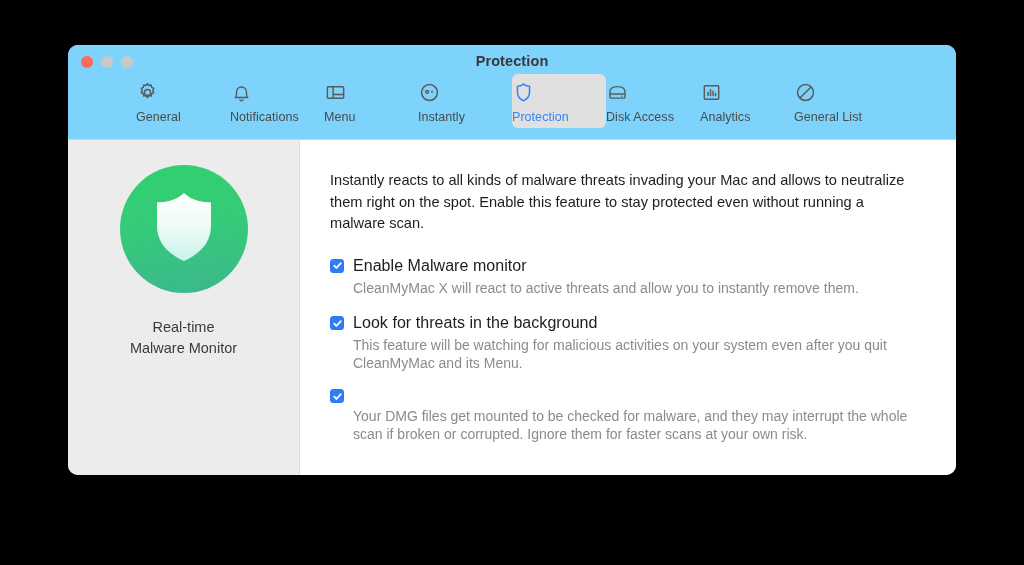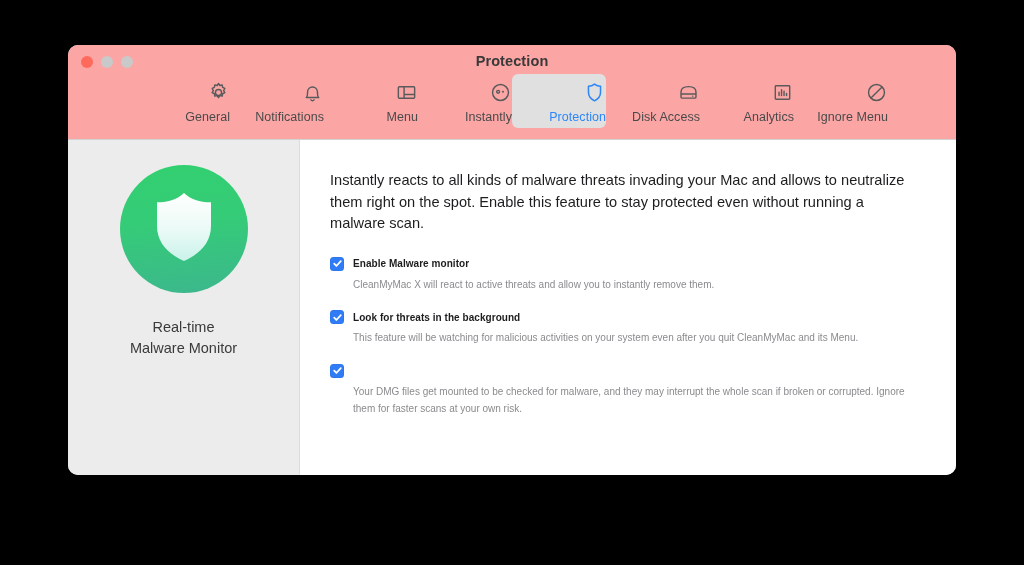--- a/index.html
+++ b/index.html
@@ -22,21 +22,21 @@
     background: #ececec;
     border-radius: 10px;
     overflow: hidden;
     box-shadow: 0 0 0 0.5px rgba(0,0,0,0.18);
   }
 
   
   #titlebar {
     position: relative;
     height: 95px;
-    background: #fca5a5;
+    background: #7dd3fc;
     border-bottom: 1px solid #d2d2d2;
     box-sizing: border-box;
   }
 
   #traffic-lights {
     position: absolute;
     left: 13px;
     top: 11px;
     display: flex;
     gap: 8px;
@@ -72,21 +72,21 @@
     align-items: flex-start;
     gap: 0px;
   }
 
   .tool-item {
     width: 94px;
     padding: 5px 0 4px 0;
     border-radius: 6px;
     display: flex;
     flex-direction: column;
-    align-items: flex-end;
+    align-items: flex-start;
     gap: 5px;
     cursor: default;
   }
   .tool-item.selected { background: #e0e0e0; }
 
   .tool-icon {
     height: 26px;
     display: flex;
     align-items: center;
     justify-content: center;
@@ -170,29 +170,29 @@
     background: #2f7cf6;
     flex: 0 0 auto;
     display: flex;
     align-items: center;
     justify-content: center;
     box-shadow: inset 0 0 0 0.5px rgba(0,0,0,0.08);
   }
   .checkbox svg { display: block; }
 
   .option-label {
-    font-size: 10px;
-    font-weight: bold;
+    font-size: 16px;
+    font-weight: normal;
     color: #1d1d1f;
     letter-spacing: 0.05px;
   }
 
   .option-desc {
     margin: 5px 0 0 23px;
-    font-size: 10px;
+    font-size: 14px;
     color: #8b8b8f;
     line-height: 17.5px;
     max-width: 575px;
   }
 </style>
 </head>
 <body>
 
 <div id="window">
 
@@ -281,21 +281,21 @@
         <span class="tool-label">Analytics</span>
       </div>
 
       <div class="tool-item">
         <span class="tool-icon">
           <svg width="23" height="23" viewBox="0 0 24 24" fill="none" stroke="#5a5a5a" stroke-width="1.5">
             <circle cx="12" cy="12" r="8.3"></circle>
             <path d="M6.2 17.8L17.8 6.2"></path>
           </svg>
         </span>
-        <span class="tool-label">Ignore Menu</span>
+        <span class="tool-label">General List</span>
       </div>
 
     </div>
   </div>
 
   <div id="body">
 
     <div id="sidebar">
       <div id="feature-badge">
         <span>

